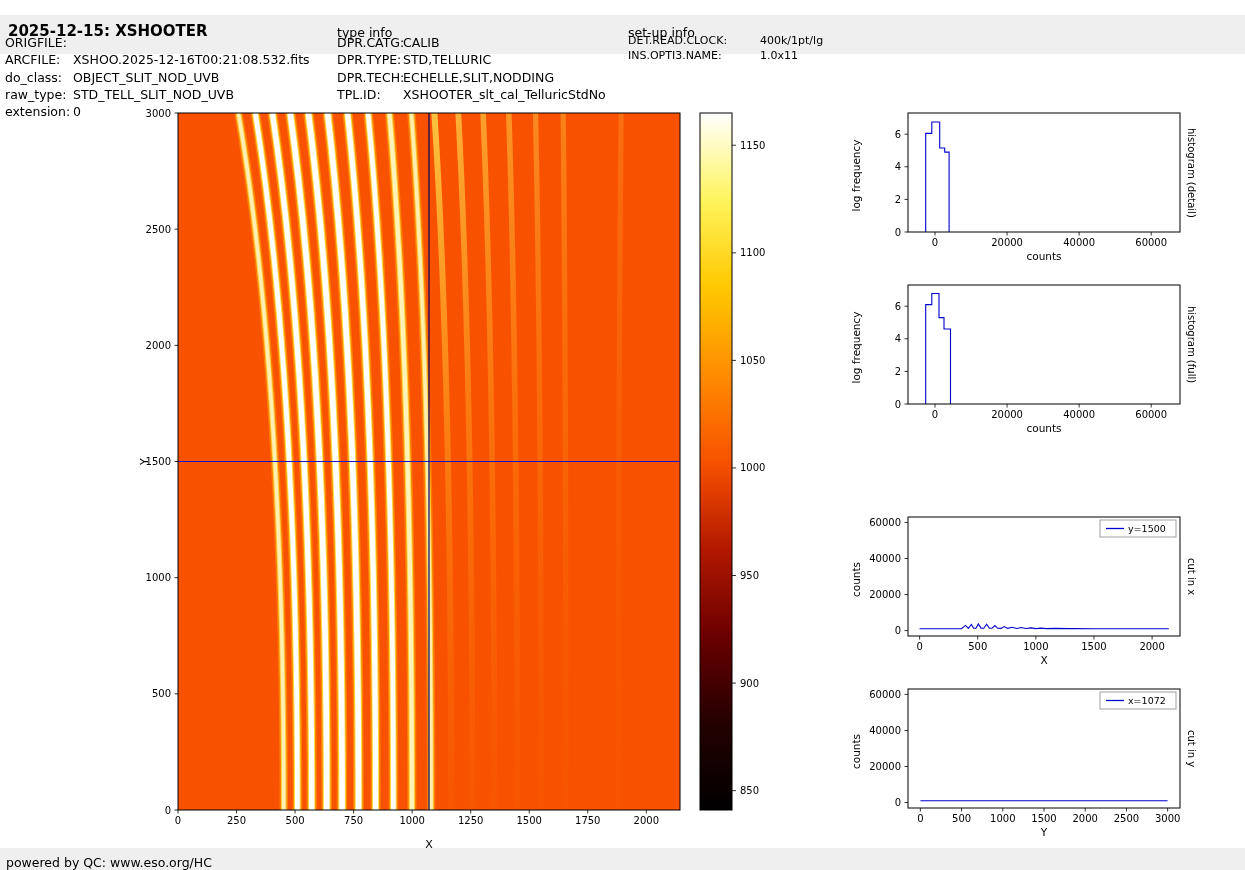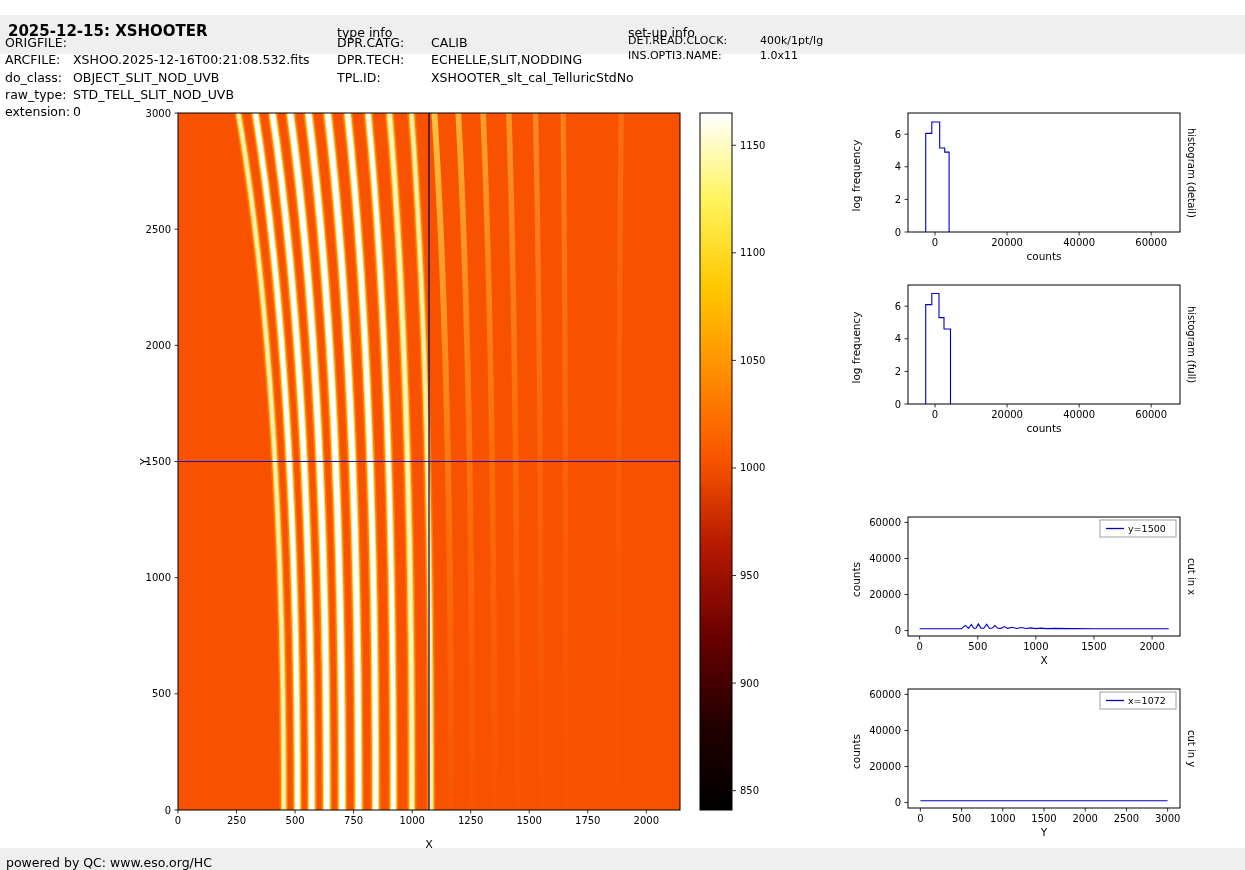--- a/index.html
+++ b/index.html
@@ -7,21 +7,21 @@
   body{position:relative;background:#ffffff;color:#000;overflow:hidden;
        font-family:"DejaVu Sans","Liberation Sans",sans-serif;}
   .topbar{position:absolute;left:0;top:15px;width:1245px;height:39px;background:#efefef;}
   .title{position:absolute;left:8px;top:7px;font-size:15px;font-weight:bold;}
   .colhead{position:absolute;top:10px;font-size:12.5px;}
   .head-type{left:337px}
   .head-setup{left:628px}
   .meta{position:absolute;top:34px;font-size:12.5px;line-height:17.3px;}
   .meta .mrow{display:grid;}
   .meta.c1{left:5px}  .meta.c1 .mrow{grid-template-columns:68px auto;}
-  .meta.c2{left:337px}.meta.c2 .mrow{grid-template-columns:66px auto;gap:28px;}
+  .meta.c2{left:337px}.meta.c2 .mrow{grid-template-columns:66px auto;}
   .meta.c3{left:628px;font-size:11px;line-height:14.5px}.meta.c3 .mrow{grid-template-columns:132px auto;}
   .mv{white-space:nowrap}
   svg{position:absolute;display:block;}
   .vlabel{position:absolute;left:1183px;width:16px;writing-mode:vertical-rl;
           font-size:10px;display:flex;align-items:center;justify-content:center;white-space:nowrap;}
   .footer{position:absolute;left:0;top:848px;width:1245px;height:29px;background:#efefef;
           font-size:12.5px;display:flex;justify-content:space-between;align-items:center;
           padding:0 6px;z-index:5;}
 </style>
 </head>
@@ -52,20 +52,24 @@
   <div class="mrow">
       <span class="ml">extension:</span>
       <span class="mv">0</span>
     </div>
 </div>
 
 <div class="meta c2">
   <div class="mrow">
       <span class="ml">DPR.CATG:</span>
       <span class="mv">CALIB</span>
+    </div>
+  <div class="mrow">
+      <span class="ml">DPR.TYPE:</span>
+      <span class="mv">STD,TELLURIC</span>
     </div>
   <div class="mrow">
       <span class="ml">DPR.TECH:</span>
       <span class="mv">ECHELLE,SLIT,NODDING</span>
     </div>
   <div class="mrow">
       <span class="ml">TPL.ID:</span>
       <span class="mv">XSHOOTER_slt_cal_TelluricStdNo</span>
     </div>
 </div>

